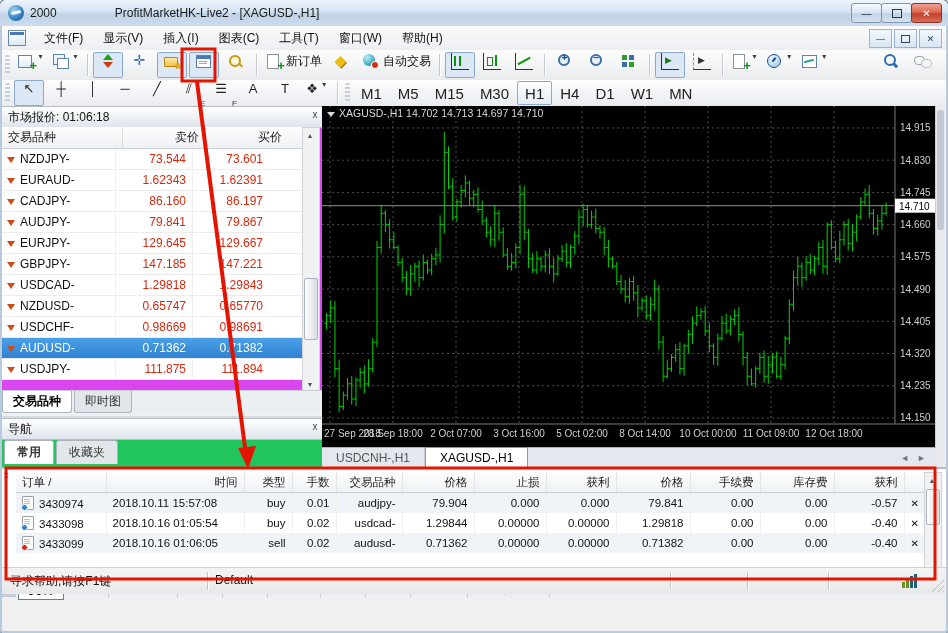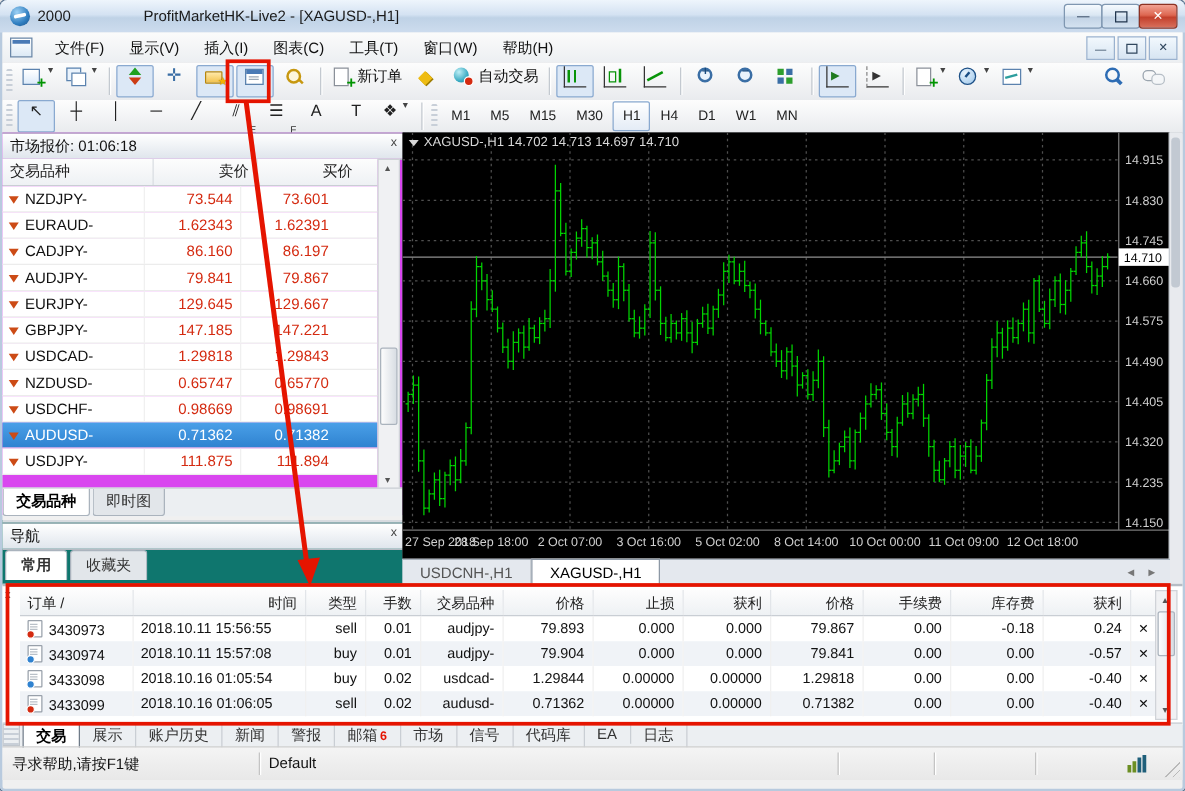--- a/index.html
+++ b/index.html
@@ -85,21 +85,21 @@
   .ic-templates::before{content:"";position:absolute;left:1px;top:2px;width:13px;height:11px;border:1px solid #5b82ae;background:#fff;}
   .ic-templates::after{content:"";position:absolute;left:3px;top:7px;width:10px;height:2px;background:#2d9e9e;transform:rotate(-15deg);}
   .ic-search::before{content:"";position:absolute;left:2px;top:1px;width:8px;height:8px;border:2px solid #2d6cb4;border-radius:50%;}
   .ic-search::after{content:"";position:absolute;left:11px;top:11px;width:5px;height:2.5px;background:#2d6cb4;transform:rotate(45deg);}
   .ic-chat::before{content:"";position:absolute;left:0;top:3px;width:9px;height:7px;border:1.5px solid #9aa4ae;border-radius:4px;}
   .ic-chat::after{content:"";position:absolute;left:7px;top:6px;width:9px;height:7px;border:1.5px solid #b6bec6;border-radius:4px;background:#f4f6f8;}
   #tb1-right{margin-left:auto;display:flex;align-items:center;margin-right:8px;}
   
   .gly{font-size:13px;color:#222;line-height:16px;}
   .subtag{position:absolute;right:-2px;bottom:-3px;font-size:8px;color:#333;}
-  .tfbtn{height:20px;padding:1px 7px;font-size:11px;color:#222;border:1px solid transparent;border-radius:2px;display:flex;align-items:center;}
+  .tfbtn{height:20px;padding:1px 7px;font-size:15px;color:#222;border:1px solid transparent;border-radius:2px;display:flex;align-items:center;}
   .tfbtn.active{background:linear-gradient(#ffffff,#e4ecf6);border-color:#89a9d0;}
   
   .panel-title{position:absolute;left:0;height:20px;background:linear-gradient(#ffffff,#dfe5ec);border:1px solid #b6bcc4;border-left:none;
      font-size:12px;color:#111;display:flex;align-items:center;padding-left:6px;}
   .pclose{position:absolute;right:4px;top:2px;font-size:10px;color:#444;width:14px;text-align:center;}
   #mw-panel{position:absolute;left:2px;top:106px;width:320px;height:306px;background:#d946ef;border-right:2px solid #b6bcc4;}
   #mw-title{top:0;width:318px;}
   #mw-head{position:absolute;left:0;top:21px;width:300px;height:21px;border-bottom:1px solid #c9ced4;display:flex;
      background:linear-gradient(#fdfdfd,#eef1f4);font-size:12px;color:#222;}
   .mwc{display:flex;align-items:center;padding:0 6px;border-right:1px solid #d9dde2;}
@@ -113,21 +113,21 @@
   .mwrow .px:last-child{border-right:none;}
   .mwrow.sel{background:linear-gradient(#4aa0e8,#2f82d0);}
   .mwrow.sel .sym,.mwrow.sel .px{color:#fff;border-right-color:transparent;}
   .dArr{width:0;height:0;border:4px solid transparent;border-top:6px solid #cc4b16;border-bottom:none;margin-right:5px;margin-top:2px;}
   #mw-scroll{position:absolute;right:2px;top:21px;width:16px;height:263px;background:#f0f1f3;border:1px solid #d0d3d8;}
   #mw-scroll .thumb{position:absolute;left:1px;top:150px;width:12px;height:60px;background:linear-gradient(90deg,#fdfdfd,#d8dde3);border:1px solid #aab3bd;border-radius:2px;}
   .scr-arrow{position:absolute;left:0;width:14px;height:14px;font-size:7px;color:#555;display:flex;align-items:center;justify-content:center;}
   #mw-tabs{position:absolute;left:0;top:284px;width:320px;height:22px;background:#eceff2;border-top:1px solid #c9ced4;display:flex;align-items:flex-start;font-size:12px;}
   .btab{padding:2px 10px;margin-right:2px;border:1px solid #aab3bd;border-top:none;background:#e2e6ea;color:#333;border-radius:0 0 3px 3px;}
   .btab.active{background:#fff;font-weight:bold;color:#000;}
-  #nav-panel{position:absolute;left:2px;top:416px;width:320px;height:50px;background:#0f766e;border-right:2px solid #b6bcc4;border-top:2px solid #d7dbe0;}
+  #nav-panel{position:absolute;left:2px;top:416px;width:320px;height:50px;background:#22c55e;border-right:2px solid #b6bcc4;border-top:2px solid #d7dbe0;}
   #nav-title{top:0;width:318px;}
   #nav-tabs{position:absolute;left:2px;top:22px;display:flex;font-size:12px;}
   .ttab{padding:3px 12px;border:1px solid #aab3bd;border-bottom:none;background:#e2e6ea;color:#333;margin-right:2px;border-radius:3px 3px 0 0;}
   .ttab.active{background:#fff;font-weight:bold;}
   
   #chart{position:absolute;left:322px;top:106px;width:614px;height:341px;background:#000;}
   #right-scroll{position:absolute;right:2px;top:106px;width:10px;height:361px;background:#e8eaee;border-left:1px solid #c9ced4;}
   #right-scroll .thumb{position:absolute;left:1px;top:4px;width:7px;height:120px;background:#c2c9d2;border-radius:3px;}
   #chart-tabs{position:absolute;left:322px;top:447px;width:614px;height:20px;background:#e4e8ee;border-top:1px solid #aab3bd;display:flex;font-size:12px;}
   .ctab{padding:4px 14px;color:#555;border-right:1px solid #c9ced4;display:flex;align-items:center;}
@@ -150,21 +150,21 @@
   .doc.buy::after{background:#2f82d0;}
   .xdel{color:#9aa1a9;font-size:10px;text-align:center;}
   #term-scroll{position:absolute;right:4px;top:3px;width:16px;height:102px;background:#f0f1f3;border:1px solid #d0d3d8;}
   #term-scroll .thumb{position:absolute;left:1px;top:16px;width:12px;height:34px;background:linear-gradient(90deg,#fdfdfd,#d8dde3);border:1px solid #aab3bd;border-radius:2px;}
   #term-tabs{position:absolute;left:2px;top:578px;width:944px;height:19px;background:#eceff2;border-top:1px solid #c9ced4;display:flex;align-items:flex-start;font-size:12px;padding-left:16px;box-sizing:border-box;}
   #term-grip{position:absolute;left:2px;top:579px;width:12px;height:16px;background:repeating-linear-gradient(0deg,#c8cfd8 0 2px,#eceff2 2px 4px);border:1px solid #c0c6cd;}
   .termtab{padding:1px 10px;border-right:1px solid #c9ced4;color:#333;display:flex;align-items:flex-start;}
   .termtab.active{border:1px solid #6f7b88;background:#fff;font-weight:bold;color:#000;}
   .badge6{color:#e51400;font-size:10px;font-weight:bold;position:relative;top:4px;margin-left:2px;}
   
-  #statusbar{position:absolute;left:2px;top:597px;width:944px;height:26px;background:linear-gradient(#f4f4f4,#e8e8e8);border-top:1px solid #cfcfcf;font-size:12px;color:#111;text-decoration:underline;}
+  #statusbar{position:absolute;left:2px;top:567px;width:944px;height:26px;background:linear-gradient(#f4f4f4,#e8e8e8);border-top:1px solid #cfcfcf;font-size:12px;color:#111;text-decoration:underline;}
   .sb-sep{position:absolute;top:4px;width:1px;height:18px;background:#c4c4c4;box-shadow:1px 0 0 #fff;}
   #sb-help{position:absolute;left:8px;top:5px;}
   #sb-profile{position:absolute;left:213px;top:5px;}
   #conn-bars{position:absolute;right:26px;top:6px;width:18px;height:14px;}
   #conn-bars i{position:absolute;bottom:0;width:3px;}
   #resize-grip{position:absolute;right:2px;bottom:2px;width:14px;height:14px;
      background:repeating-linear-gradient(135deg,transparent 0 3px,#b9b9b9 3px 4px);clip-path:polygon(100% 0,100% 100%,0 100%);}
   
   #annot{position:absolute;left:0;top:0;width:948px;height:633px;pointer-events:none;z-index:99;}
 </style>
@@ -957,35 +957,20 @@
             <th class="num">止损</th>
             <th class="num">获利</th>
             <th class="num">价格</th>
             <th class="num">手续费</th>
             <th class="num">库存费</th>
             <th class="num">获利</th>
             <th></th>
           </tr>
         </thead>
       <tbody id="orders-body">
-          <tr>
-            <td class="lft"><span class="doc sell"></span><span>3430973</span></td>
-            <td class="lft">2018.10.11 15:56:55</td>
-            <td class="num">sell</td>
-            <td class="num">0.01</td>
-            <td class="num">audjpy-</td>
-            <td class="num">79.893</td>
-            <td class="num">0.000</td>
-            <td class="num">0.000</td>
-            <td class="num">79.867</td>
-            <td class="num">0.00</td>
-            <td class="num">-0.18</td>
-            <td class="num">0.24</td>
-            <td class="xdel">✕</td>
-          </tr>
           <tr class="alt">
             <td class="lft"><span class="doc buy"></span><span>3430974</span></td>
             <td class="lft">2018.10.11 15:57:08</td>
             <td class="num">buy</td>
             <td class="num">0.01</td>
             <td class="num">audjpy-</td>
             <td class="num">79.904</td>
             <td class="num">0.000</td>
             <td class="num">0.000</td>
             <td class="num">79.841</td>

